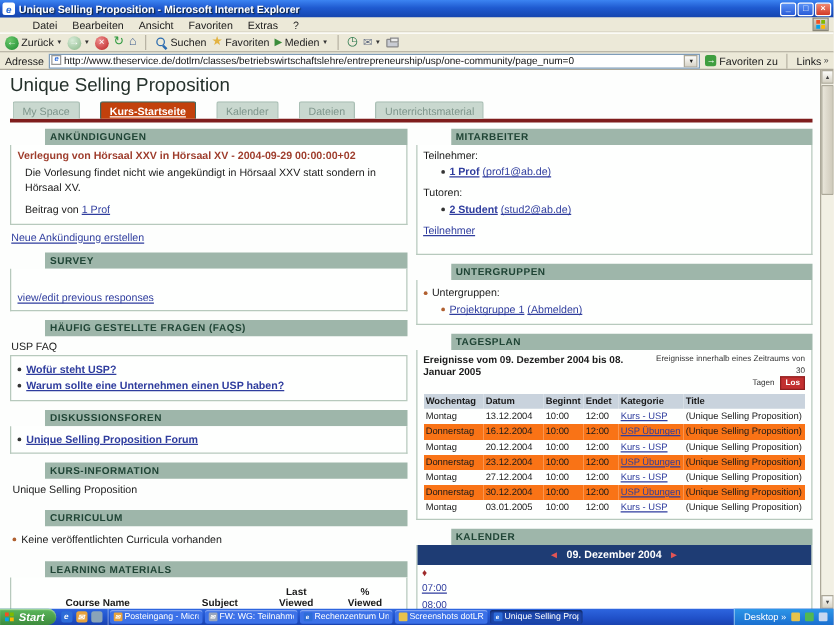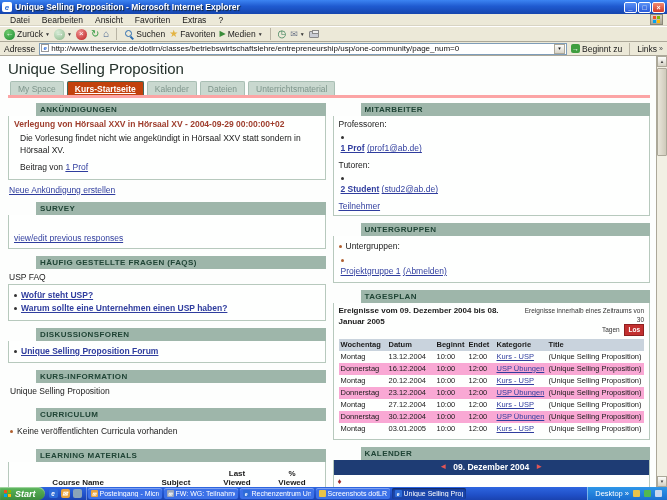--- a/index.html
+++ b/index.html
@@ -13,21 +13,21 @@
     padding:0 2px; color:#fff; font-size:8.5px; font-weight:bold; }
   .t-ico { width:10px; height:10px; background:#fff; border-radius:2px; color:#2a6cd8;
     font-style:italic; font-weight:bold; font-size:8px; display:flex; align-items:center;
     justify-content:center; margin-right:3px; flex:none; }
   .t-title { flex:1; white-space:nowrap; overflow:hidden; text-shadow:1px 1px 1px #123; }
   .t-btn { width:13px; height:11px; margin-left:1px; border:1px solid #fff; border-radius:2px;
     background:linear-gradient(#5a92f6,#2a5cd8); color:#fff; font-size:7px; line-height:1;
     display:flex; align-items:center; justify-content:center; flex:none; }
   .t-btn.close { background:linear-gradient(#f08a72,#d23a28); }
 
-  .menubar { position:absolute; top:14px; left:0; right:0; height:12px; background:#ECE9D8;
+  .menubar { position:absolute; top:14px; left:16px; right:0; height:12px; background:#ECE9D8;
     display:flex; align-items:center; padding:0 4px; border-bottom:1px solid #d8d4c4; }
   .menu-item { font-size:8.5px; padding:0 6px; }
   .menu-logo { margin-left:auto; width:13px; height:11px; background:linear-gradient(#d8d5c8,#a8a494);
     border:1px solid #8a8778; display:flex; align-items:center; justify-content:center; }
   .flag { width:8px; height:8px; display:grid; grid-template-columns:3px 3px; grid-template-rows:3px 3px; gap:1px; }
   .flag i { display:block; }
   .f1{background:#F25022}.f2{background:#7FBA00}.f3{background:#00A4EF}.f4{background:#FFB900}
 
   .toolbar { position:absolute; top:26px; left:0; right:0; height:16px; background:#ECE9D8;
     border-top:1px solid #fff; border-bottom:1px solid #ACA899; display:flex; align-items:center;
@@ -68,21 +68,21 @@
   .go-btn { display:flex; align-items:center; gap:2px; font-size:8.5px; }
   .go-ico { width:9px; height:9px; border-radius:2px; background:#3f9e3f; color:#fff; font-size:7px;
     display:flex; align-items:center; justify-content:center; }
   .links-grp { display:flex; align-items:center; gap:2px; font-size:8.5px; }
   .chev { font-size:7px; color:#444; }
 
   
   .page { position:absolute; top:56px; left:0; width:656px; height:440px; background:#FDFEFD;
     overflow:hidden; padding:3px 6px 0 8px; }
   .page-title { font-size:15px; color:#24312b; margin:1px 0 4px; }
-  .tabstrip { border-bottom:3px solid #fca5a5; display:flex; gap:3px; padding-left:2px;text-align:center; }
+  .tabstrip { border-bottom:3px solid #7f1d1d; display:flex; gap:16px; padding-left:2px;text-align:center; }
   .tab { font-size:8.5px; padding:2px 7px 1px; background:#C9D8CF; color:#7E958B;
     border:1px solid #A9BFB4; border-bottom:none; border-radius:2px 2px 0 0; white-space:nowrap; }
   .tab.active { background:#c2410c; color:#fff; font-weight:bold; border-color:#44665A;text-decoration:underline; }
 
   .cols { display:flex; gap:7px; margin-top:5px; align-items:flex-start; }
   .col { flex:1; min-width:0; }
   .portlet { margin-bottom:7px; }
   .p-head { background:#9EB6AA; color:#1F4435; font-size:8px; font-weight:bold; padding:2px 4px;
     letter-spacing:.4px;margin-left:28px; }
   .p-body { border:1px solid #B7C9BD; border-top:none; background:#FEFFFE; padding:3px 5px;
@@ -91,34 +91,34 @@
   .lnk { color:#2F3D9E; text-decoration:underline; cursor:pointer; }
   .b { font-weight:bold; }
   .ann-title { color:#9E3D2C; font-weight:bold; margin-bottom:3px; }
   .ann-body { margin:2px 0 6px 6px; }
   .byline { margin:2px 0 2px 6px; }
   .after-link { margin:5px 0 1px 1px; font-size:8.5px; }
   .survey-box { min-height:34px; display:flex; align-items:flex-end; }
   .brow { display:flex; gap:4px; margin:2px 0; align-items:flex-start; }
   .dot { width:3px; height:3px; background:#333; border-radius:50%; margin-top:4px; flex:none; }
   .dot.o { background:#B06030; }
-  .indent { margin-left:2px;flex-direction:column; }
+  .indent { margin-left:14px; }
   .gap-top { margin-top:5px; }
   .staff-box { min-height:88px; }
   .sub-box { min-height:30px; }
 
   .dp-top { display:flex; justify-content:space-between; gap:6px; margin-bottom:3px; }
   .dp-range { font-weight:bold; font-size:8px; width:57%; line-height:1.3; }
   .dp-filter { font-size:6.5px; text-align:right; color:#333; line-height:1.4; }
   .los-btn { display:inline-block; background:#C23030; color:#fff; font-size:6.5px; font-weight:bold;
     padding:0 3px; margin-left:3px; border:1px solid #8f1f1f; }
   table.dp { width:100%; border-collapse:collapse; table-layout:fixed; font-size:7.5px; }
   .dp th { background:#C9D3DD; text-align:left; padding:1px 2px; font-size:7.5px; white-space:nowrap; overflow:hidden; }
   .dp td { padding:1px 2px; white-space:nowrap; overflow:hidden; }
-  .dp tr.alt td { background:#f9a8d4; }
+  .dp tr.alt td { background:#f97316; }
 
   .cal-body { padding:0; }
   .cal-nav { background:#1E3C74; color:#fff; font-size:8.5px; font-weight:bold; text-align:center;
     padding:2px 0; display:flex; align-items:center; justify-content:center; gap:6px; }
   .cal-arrow { color:#E25555; font-size:8px; }
   .cal-times { padding:3px 4px; }
   .cal-d { color:#9E2B2B; font-size:8px; line-height:8px; }
   .cal-t { display:block; margin:3px 0; font-size:8px; width:max-content; }
 
   table.lm { width:100%; border-collapse:collapse; font-size:8px; margin-top:2px; }
@@ -235,21 +235,21 @@
 
   <div class="addrbar">
     <span class="addr-label">Adresse</span>
     <div class="addr-input">
       <span class="page-ico">e</span>
       <span class="addr-url">http://www.theservice.de/dotlrn/classes/betriebswirtschaftslehre/entrepreneurship/usp/one-community/page_num=0</span>
       <span class="addr-drop">▼</span>
     </div>
     <div class="go-btn">
       <span class="go-ico">→</span>
-      <span>Beginnt zu</span>
+      <span>Favoriten zu</span>
     </div>
     <span class="tb-sep"></span>
     <div class="links-grp">
       <span>Links</span>
       <span class="chev">»</span>
     </div>
   </div>
 
   <div class="page">
     <div class="page-title">Unique Selling Proposition</div>
@@ -348,21 +348,21 @@
           </div>
         </div>
 
       </div>
 
       <div class="col">
 
         <div class="portlet">
           <div class="p-head">MITARBEITER</div>
           <div class="p-body staff-box">
-            <div>Professoren:</div>
+            <div>Teilnehmer:</div>
             <div class="brow indent">
               <span class="dot"></span>
               <span>
                 <span class="lnk b">1 Prof</span>
                 <span class="lnk">(prof1@ab.de)</span>
               </span>
             </div>
             <div class="gap-top">Tutoren:</div>
             <div class="brow indent">
               <span class="dot"></span>

